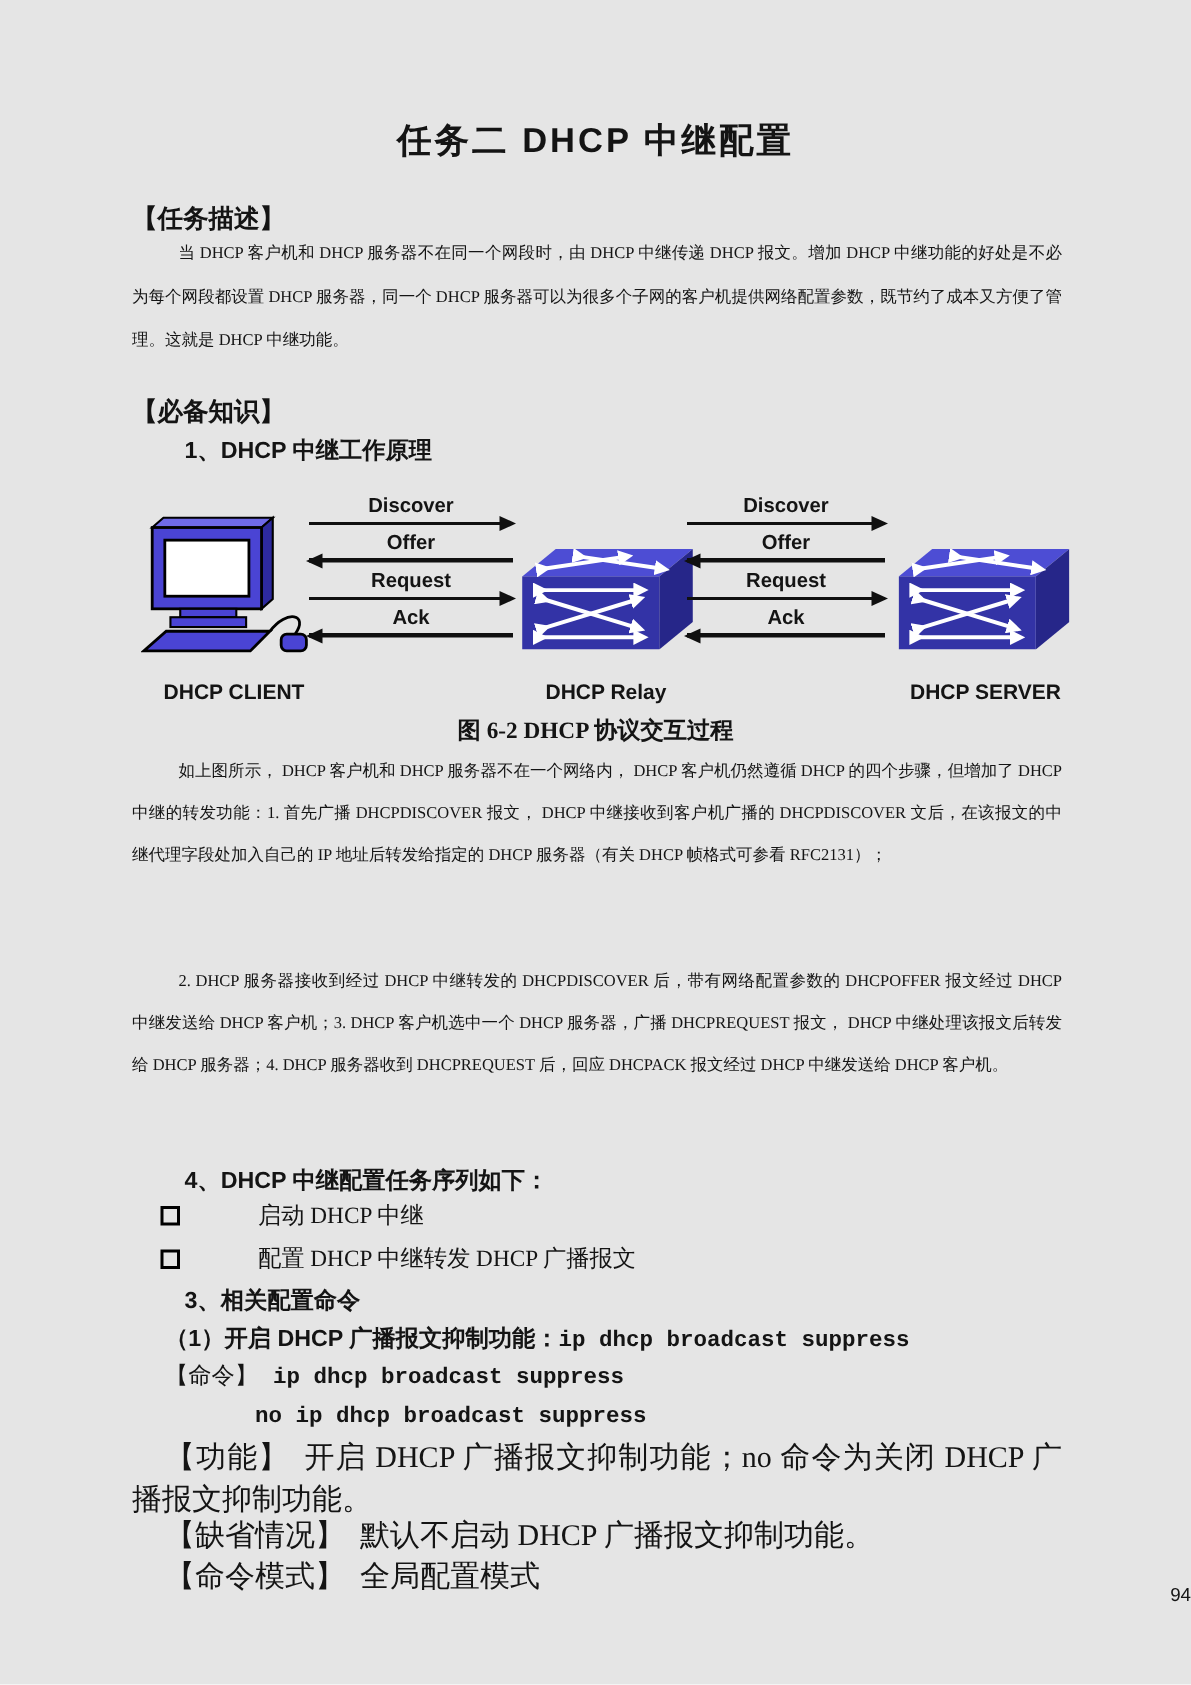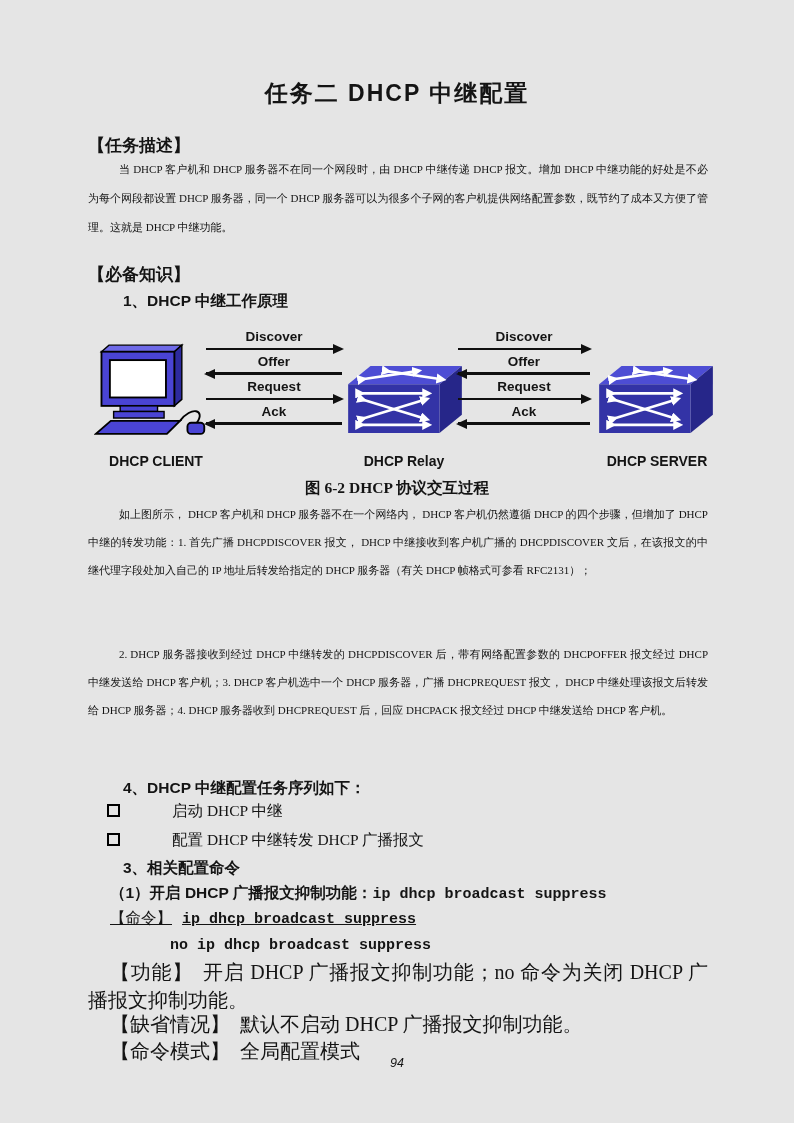--- a/index.html
+++ b/index.html
@@ -52,22 +52,22 @@
 
   .h-sub{left:110px;font-family:"Liberation Sans","DejaVu Sans",sans-serif;
          font-weight:700;font-size:15.5px;line-height:22px;}
   .mono{font-family:"Liberation Mono","DejaVu Sans Mono",monospace;font-weight:700;font-size:15px;}
   .cmd-line{left:110px;font-size:15.5px;line-height:24px;}
   .cmd-line2{left:170px;font-size:15.5px;line-height:24px;}
   .lab{margin-right:10px;}
   .label-line{left:88px;width:620px;font-size:20px;line-height:24px;padding-left:22px;box-sizing:border-box;}
   .hang{padding-left:0;text-indent:22px;line-height:28px;margin:0;text-align:justify;}
 
-  .page-num{top:1056px;left:0;right:0;text-align:center;
-            font-family:"Liberation Sans","DejaVu Sans",sans-serif;font-size:12.5px;font-style:italic;}
+  .page-num{top:1056px;left:0;right:0;text-align:right;
+            font-family:"Liberation Sans","DejaVu Sans",sans-serif;font-size:12.5px;}
 </style>
 </head>
 <body>
 
 <div class="page">
 
   <h1 class="abs title">任务二 DHCP 中继配置</h1>
 
   <div class="abs h-bracket" style="top:134px;text-align:right;">【任务描述】</div>
 
@@ -212,21 +212,21 @@
     <span class="sq"></span>
     <span>配置 DHCP 中继转发 DHCP 广播报文</span>
   </div>
 
   <div class="abs h-num" style="top:857px;">3、相关配置命令</div>
 
   <div class="abs h-sub" style="top:882px;">
     <span>（1）开启 DHCP 广播报文抑制功能：</span><span class="mono">ip dhcp broadcast suppress</span>
   </div>
 
-  <div class="abs cmd-line" style="top:906px;text-decoration:underline;">
+  <div class="abs cmd-line" style="top:906px;">
     <span class="lab">【命令】</span><span class="mono">ip dhcp broadcast suppress</span>
   </div>
 
   <div class="abs cmd-line2" style="top:932px;">
     <span class="mono">no ip dhcp broadcast suppress</span>
   </div>
 
   <p class="abs label-line hang" style="top:958px;">
     <span class="lab">【功能】</span><span>开启 DHCP 广播报文抑制功能；no 命令为关闭 DHCP 广播报文抑制功能。</span>
   </p>

